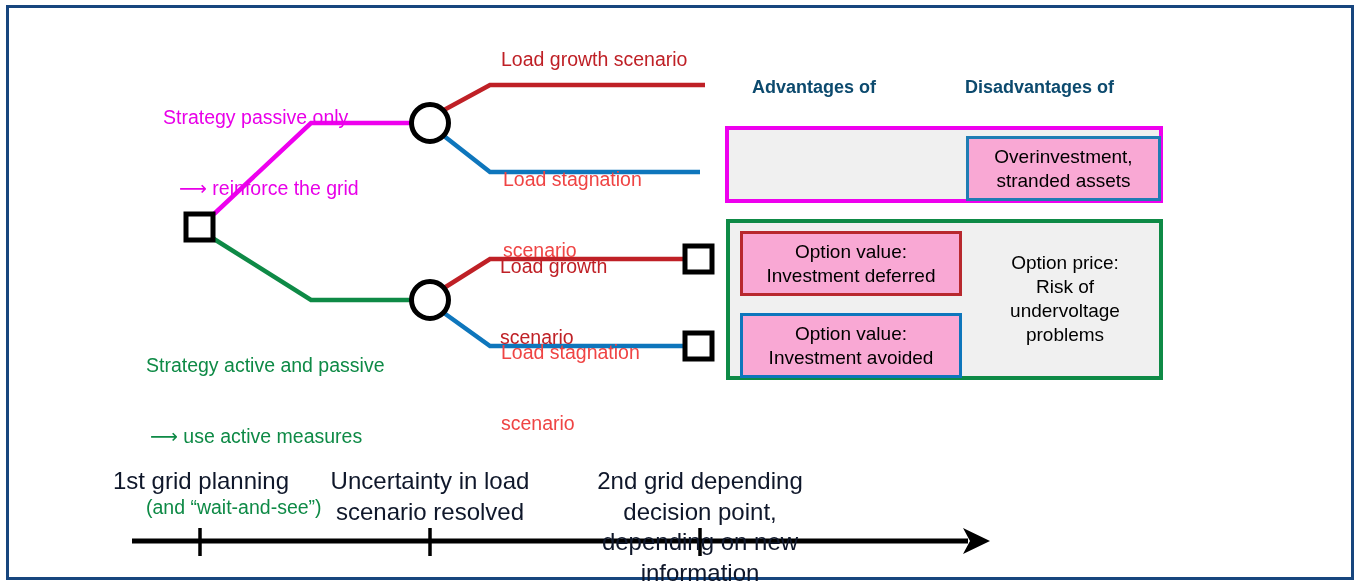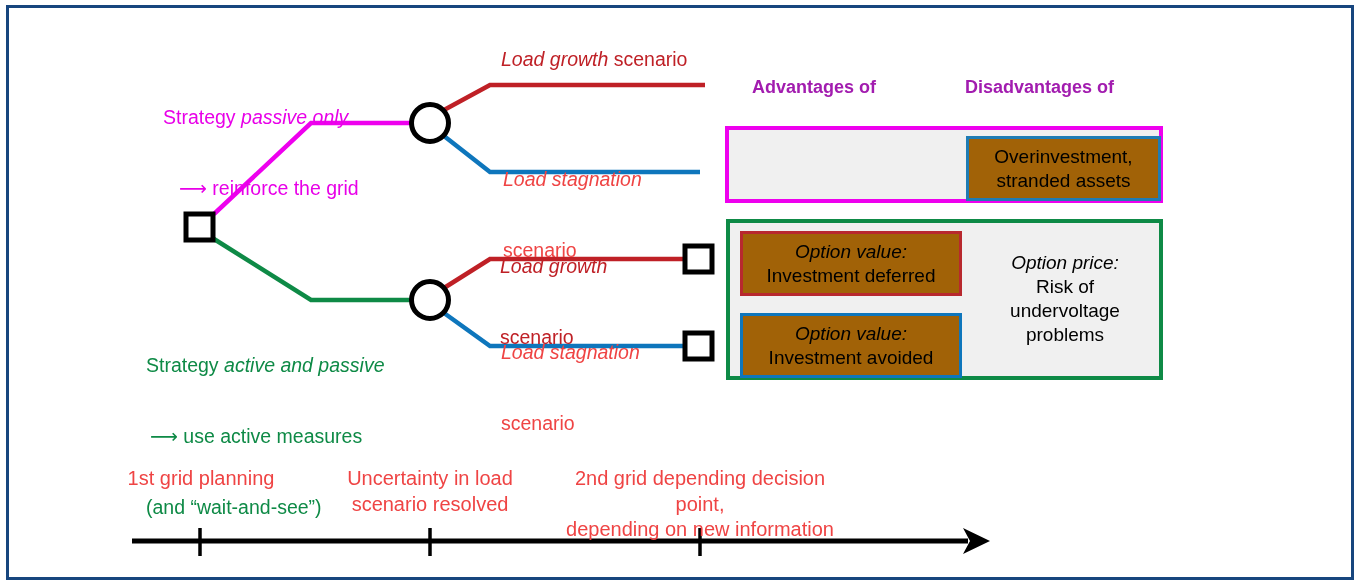--- a/index.html
+++ b/index.html
@@ -44,34 +44,34 @@
     font-size: 19.5px;
     left: 163px;
     top: 58px;
   }
   .strategy-green {
     color: #0e8a46;
     font-size: 19.5px;
     left: 146px;
     top: 306px;
   }
-  .ital { font-style: italic; }
+  .ital { }
 
   
   .scen {
     font-size: 19.5px;
   }
   .scen-red { color: #bf2026; }
   .scen-blue { color: #ef4444; }
 
   
   .colhead {
     font-weight: bold;
     font-size: 18px;
-    color: #a21caf;
+    color: #0c4a6e;
   }
 
   
   .box {
     position: absolute;
     box-sizing: border-box;
   }
   .box-magenta {
     left: 725px; top: 126px;
     width: 438px; height: 77px;
@@ -80,21 +80,21 @@
   }
   .box-green {
     left: 726px; top: 219px;
     width: 437px; height: 161px;
     border: 4px solid #0e8a46;
     background: #f0f0f0;
   }
   .inner-box {
     position: absolute;
     box-sizing: border-box;
-    background: #a16207;
+    background: #f9a8d4;
     display: flex;
     flex-direction: column;
     align-items: center;
     justify-content: center;
     text-align: center;
     font-size: 19px;
     color: #000000;
     line-height: 1.24;
   }
   .ib-blue-top {
@@ -120,22 +120,22 @@
     text-align: center;
     font-size: 19px;
     color: #000000;
     line-height: 1.26;
   }
 
   
   .tl-label {
     position: absolute;
     text-align: center;
-    font-size: 20px;
-    color: #ef4444;
+    font-size: 24px;
+    color: #0f172a;
     line-height: 1.28;
   }
 </style>
 </head>
 <body>
 
 <div id="page">
 
   <div id="outer-border"></div>
 

